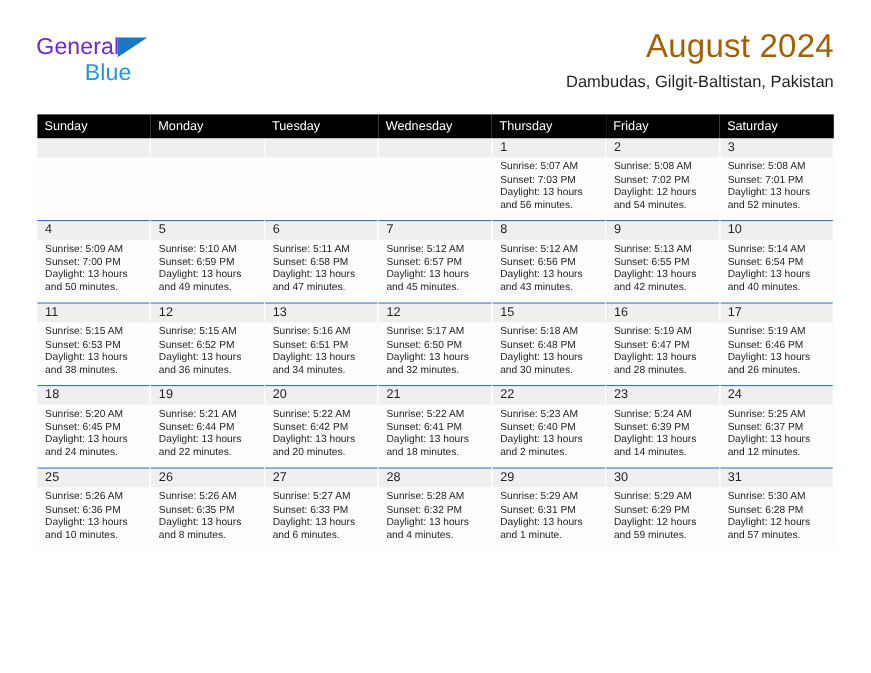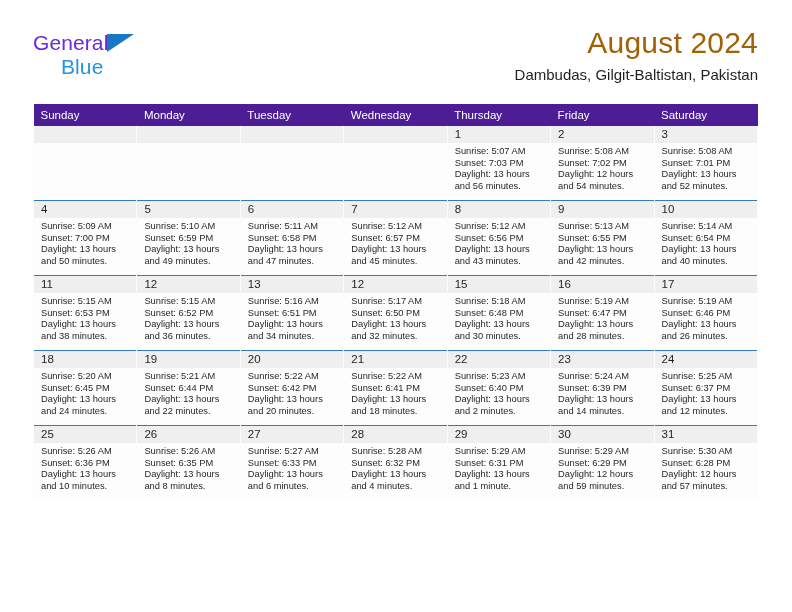--- a/index.html
+++ b/index.html
@@ -55,21 +55,21 @@
     width: 0;
     height: 0;
     border-left: 27px solid #1878c4;
     border-bottom: 18px solid transparent;
   }
   .brand-row2 {
     display: block;
     font-size: 21px;
     color: #2196dd;
     margin-top: 2px;
-    margin-left: 28px;
+    margin-left: 44px;
     letter-spacing: .1px;
   }
   .title {
     position: absolute;
     right: 0;
     top: 0;
     font-size: 30px;
     color: #a16207;
     text-align: right;
     letter-spacing: .2px;
@@ -86,21 +86,21 @@
   
   .cal {
     position: absolute;
     left: 33px;
     top: 104px;
     width: 725px;
     border-collapse: collapse;
     table-layout: fixed;
   }
   .cal th {
-    background: #4c1d95;
+    background: #000000;
     color: #ffffff;
     font-size: 11.5px;
     font-weight: normal;
     text-align: left;
     padding: 5px 0 5px 7px;
     border: none;
     height: 11px;
   }
   .cal td {
     vertical-align: top;

